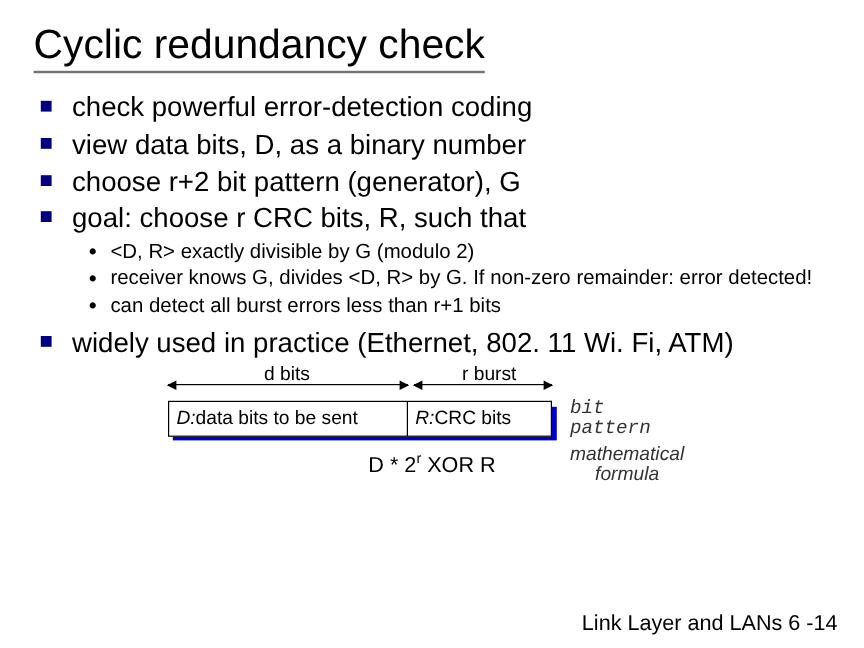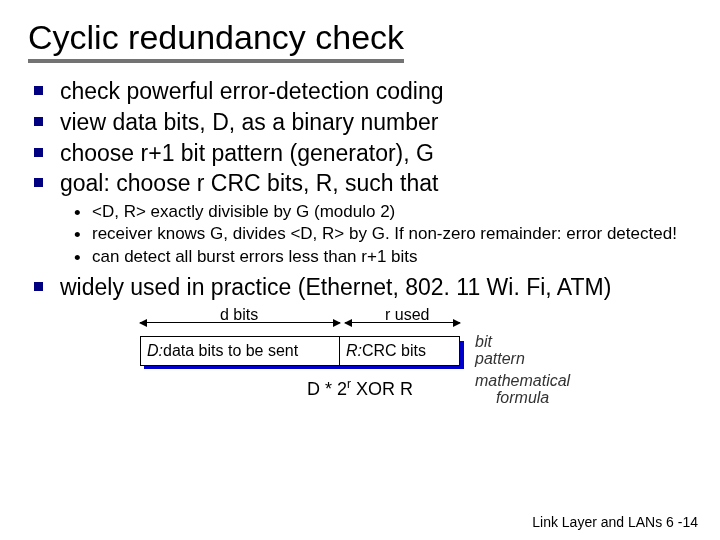--- a/index.html
+++ b/index.html
@@ -16,21 +16,21 @@
   .slide {
     position: relative;
     width: 720px;
     height: 540px;
     box-sizing: border-box;
     padding: 18px 28px 0 28px;
   }
   .title {
     font-size: 34px;
     font-weight: 400;
-    border-bottom: 4px solid #737373;
+    border-bottom: 2px solid #737373;
     display: inline-block;
     padding-bottom: 2px;
     margin-bottom: 14px;
   }
   ul.top {
     list-style: none;
     margin: 0 0 0 6px;
     padding: 0;
   }
   ul.top > li {
@@ -141,65 +141,65 @@
     text-align: center;
     font-size: 18px;
     margin-top: 11px;
     position: relative;
   }
   .formula sup { font-size: 12px; vertical-align: super; }
   .footer {
     position: absolute;
     right: 22px;
     bottom: 10px;
-    font-size: 14px;
+    font-size: 18px;
   }
 </style>
 </head>
 <body>
 
 <div class="slide">
 
   <div class="title">Cyclic redundancy check</div>
 
   <ul class="top">
     <li>check powerful error-detection coding</li>
     <li>view data bits, D, as a binary number</li>
-    <li>choose r+1 bit pattern (generator), G</li>
+    <li>choose r+2 bit pattern (generator), G</li>
     <li>goal: choose r CRC bits, R, such that</li>
   </ul>
   <ul class="sub">
     <li>&lt;D, R&gt; exactly divisible by G (modulo 2)</li>
     <li>receiver knows G, divides &lt;D, R&gt; by G.  If non-zero remainder: error detected!</li>
     <li>can detect all burst errors less than r+1 bits</li>
   </ul>
   <ul class="top">
     <li>widely used in practice (Ethernet, 802. 11 Wi. Fi, ATM)</li>
   </ul>
 
   <div class="diagram">
 
     <div class="dimrow">
       <div class="arrow left-right" style="left:0; width:200px;"></div>
       <div class="dimlabel" style="left:80px;">d bits</div>
       <div class="arrow left-right" style="left:205px; width:115px;"></div>
-      <div class="dimlabel" style="left:245px;">r used</div>
+      <div class="dimlabel" style="left:245px;">r burst</div>
     </div>
 
     <div class="boxrow">
       <div class="shadow"></div>
       <div class="box box1">
         <span style="font-style:italic;font-weight:400">D:</span>
         <span style="font-style:normal"> data bits to be sent</span>
       </div>
       <div class="box box2">
         <span style="font-style:italic">R:</span>
         <span style="font-style:normal"> CRC bits</span>
       </div>
-      <div class="sidelabel" style="left:335px; top:-2px;">
+      <div class="sidelabel" style="left:335px; top:-2px;font-family:Liberation Mono, monospace;">
         <span>bit</span><br>
         <span>pattern</span>
       </div>
     </div>
 
     <div class="formula">
       <span>
         <span>D</span><span> * 2</span><sup>r</sup><span>   XOR   R</span>
       </span>
       <div class="sidelabel" style="left:335px; top:-4px; text-align:center;">

